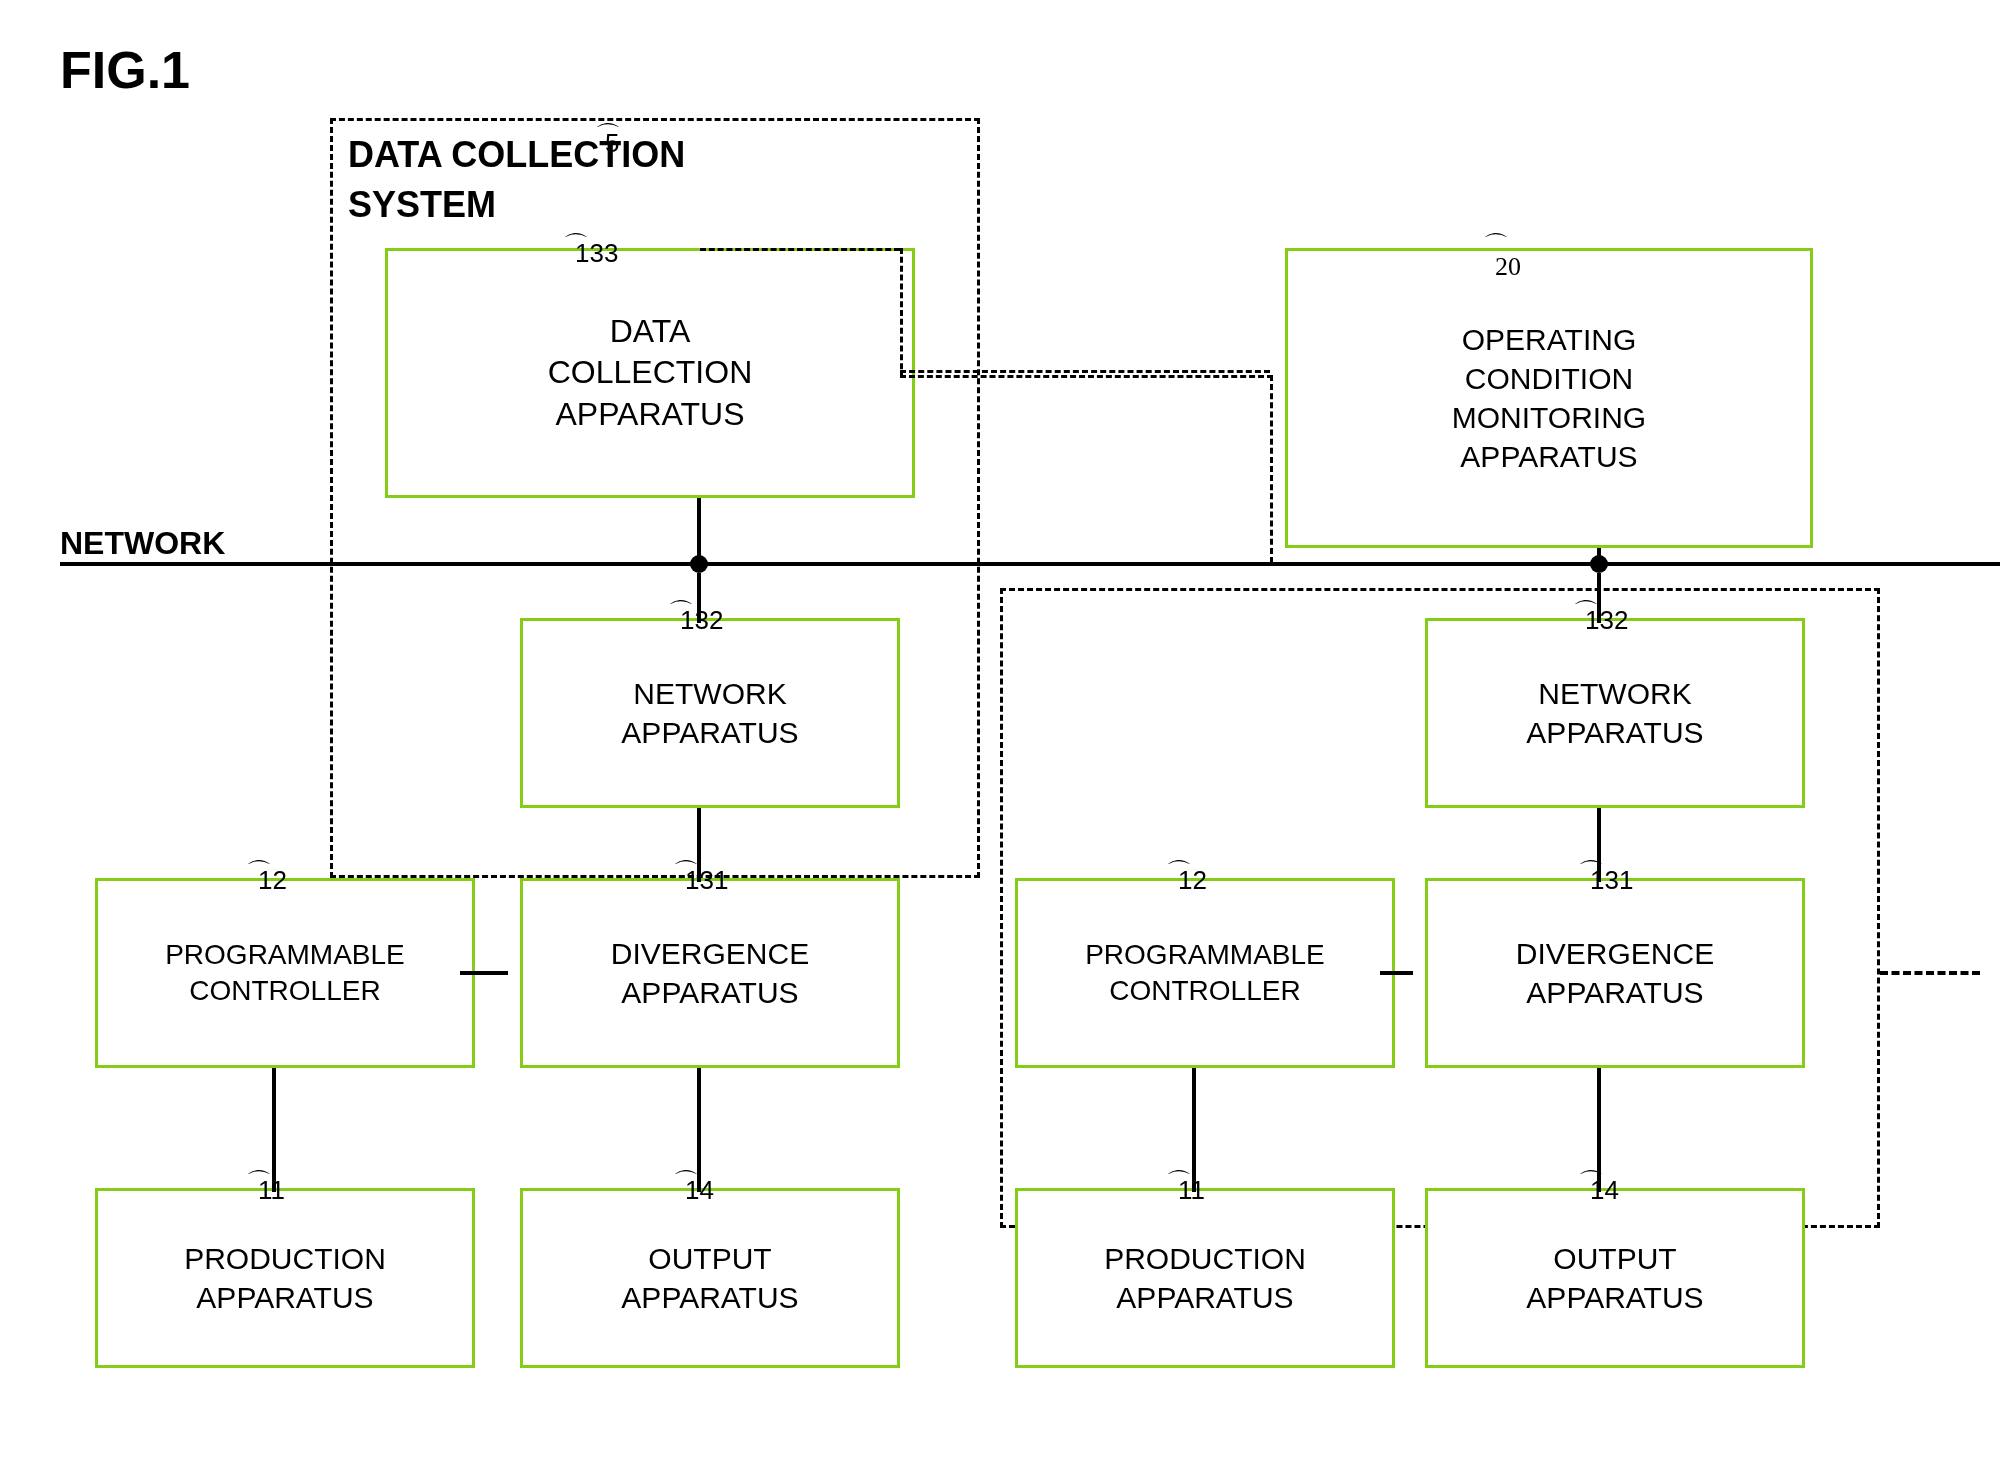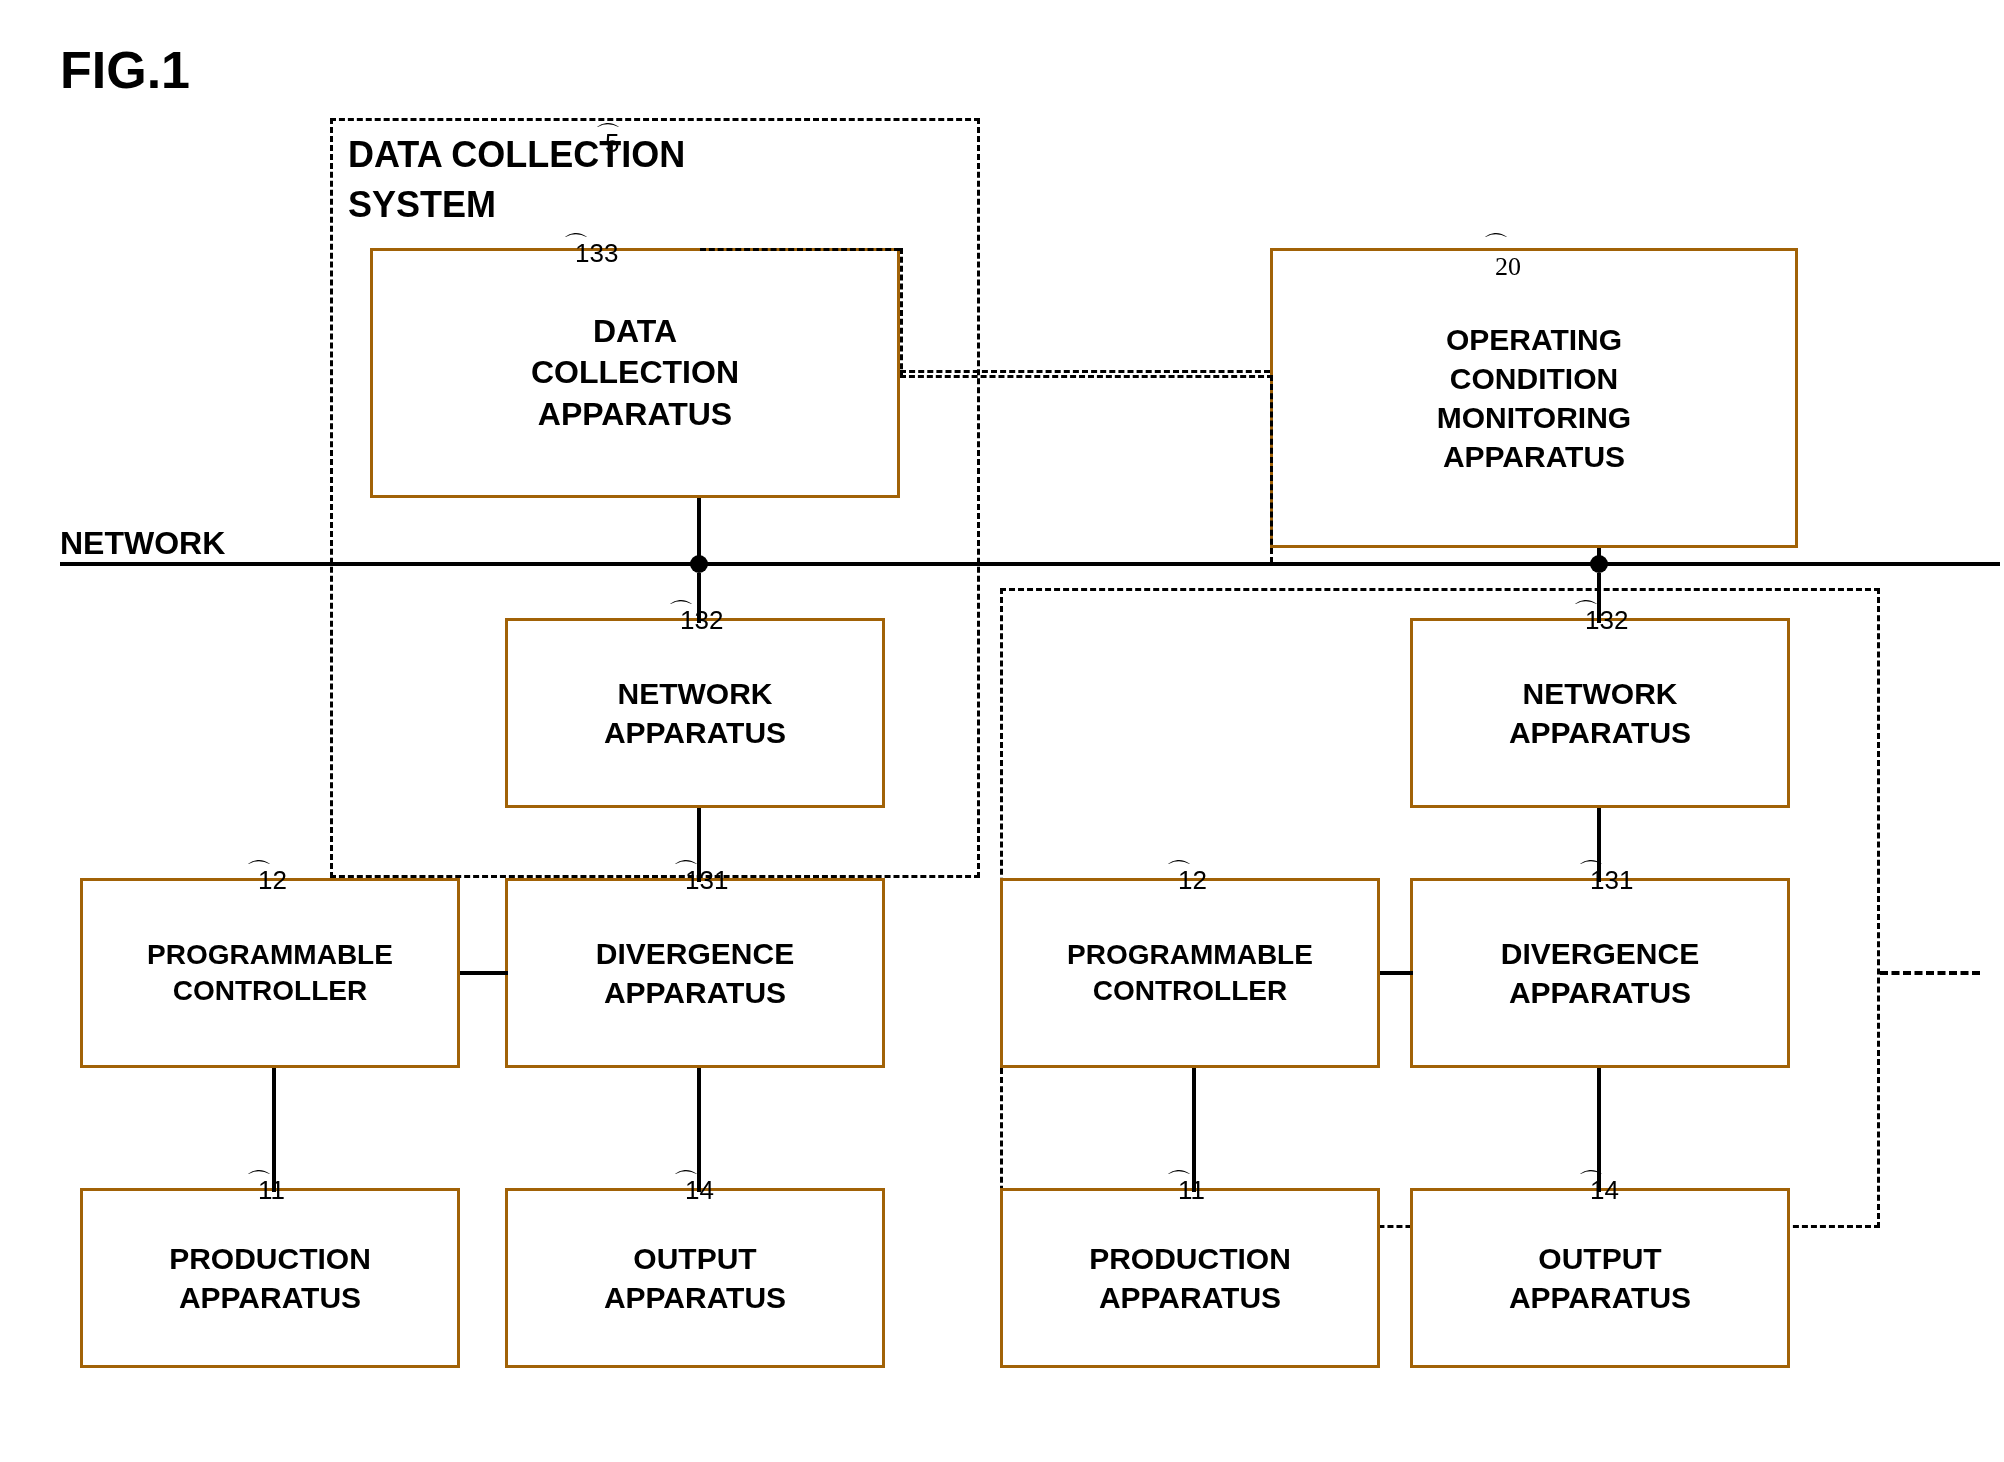--- a/index.html
+++ b/index.html
@@ -14,29 +14,30 @@
     .fig-label {
       position: absolute;
       top: 40px;
       left: 60px;
       font-size: 52px;
       font-weight: bold;
     }
     
     .box {
       position: absolute;
-      border: 3px solid #a16207;
+      border: 3px solid #84cc16;
       background: #fff;
       display: flex;
       align-items: center;
       justify-content: center;
       text-align: center;
       font-size: 30px;
-      font-weight: bold;
+      font-weight: normal;
       line-height: 1.3;
+      margin-left: 15px;
     }
     .box-dashed {
       position: absolute;
       border: 3px dashed #000;
       background: transparent;
     }
     
     .ref {
       position: absolute;
       font-size: 26px;

